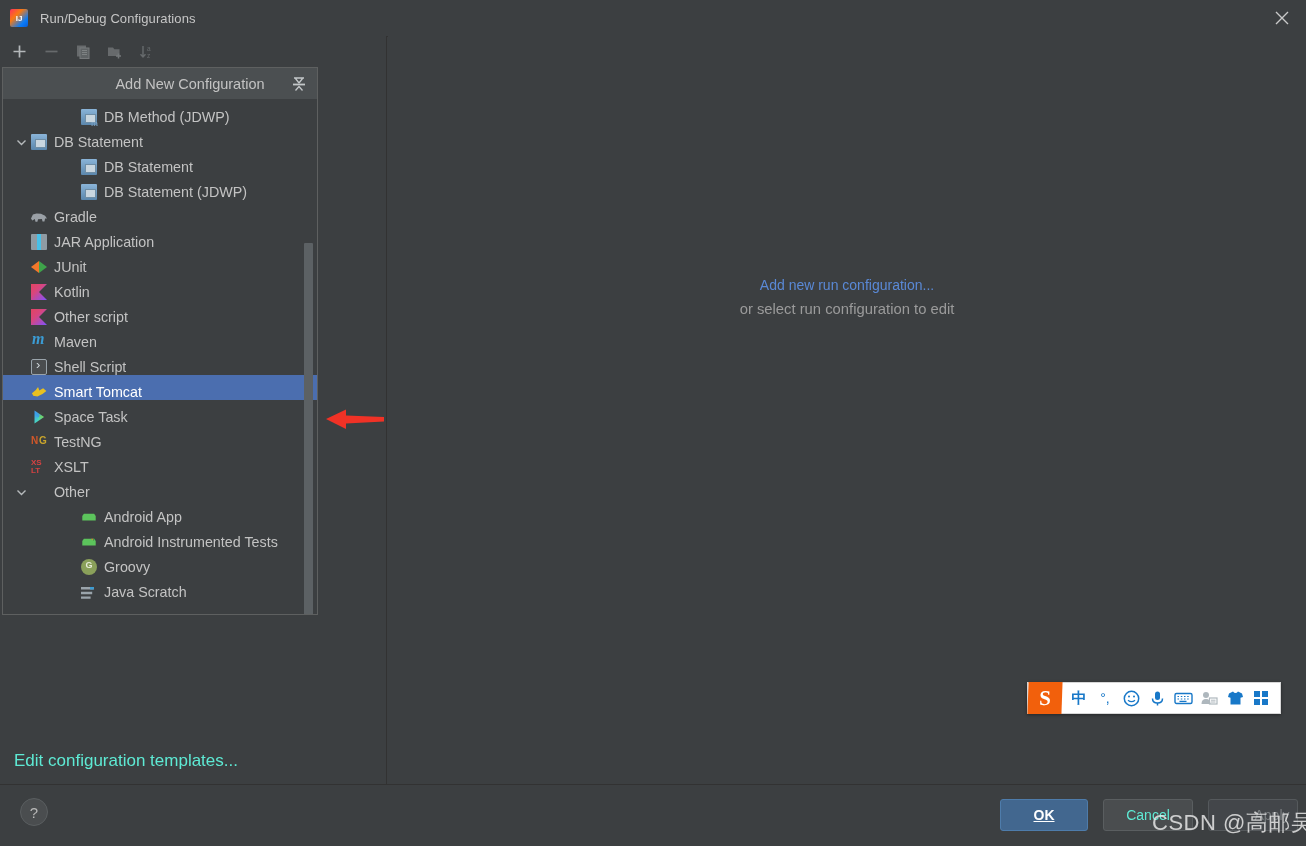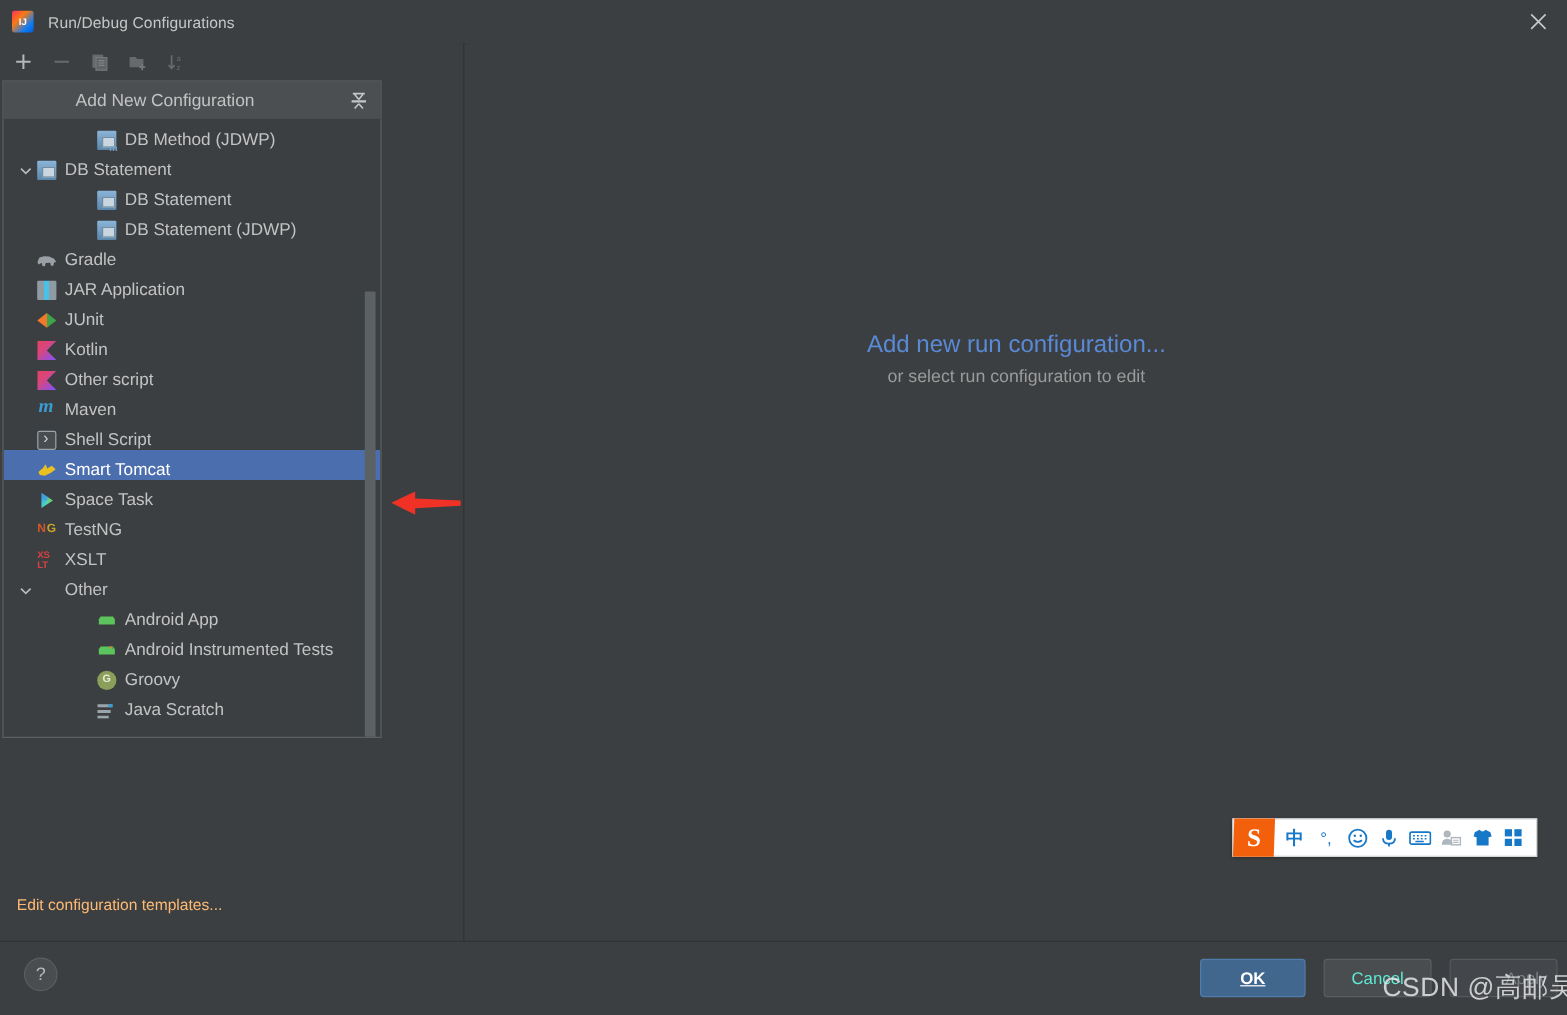--- a/index.html
+++ b/index.html
@@ -107,20 +107,21 @@
     overflow: hidden;
   }
   .popup-header {
     height: 32px;
     background: #4b4f51;
     display: flex;
     align-items: center;
     position: relative;
     box-sizing: border-box;
     border-bottom: 1px solid #3c3f41;
+    justify-content: center;
   }
   .popup-header-title {
     margin-left: 60px;
     font-size: 14.5px;
     color: #c3c3c3;
   }
   .collapse-icon {
     position: absolute;
     right: 8px; top: 6px;
     width: 20px; height: 20px;
@@ -292,41 +293,41 @@
     right: 2px;
     top: 141px;
     width: 9px; height: 400px;
     background: #5c6164;
     border-radius: 1px;
     cursor: pointer;
   }
 
   .edit-templates {
     position: absolute;
-    left: 14px; bottom: 24px;
-    font-size: 13px;
-    color: #fdba74;
+    left: 14px; bottom: 14px;
+    font-size: 17px;
+    color: #5eead4;
     cursor: pointer;
   }
 
   
   .right-panel {
     position: absolute;
     left: 388px; top: 36px;
     width: 918px; height: 749px;
     background: #3c3f41;
   }
   .empty-state {
     position: absolute;
     left: 0; right: 0;
     top: 240px;
     text-align: center;
   }
   .empty-link {
-    font-size: 20px;
+    font-size: 14px;
     color: #5a89d6;
     cursor: pointer;
     display: inline-block;
   }
   .empty-sub {
     margin-top: 7px;
     font-size: 14.8px;
     color: #9b9b9b;
   }
 

